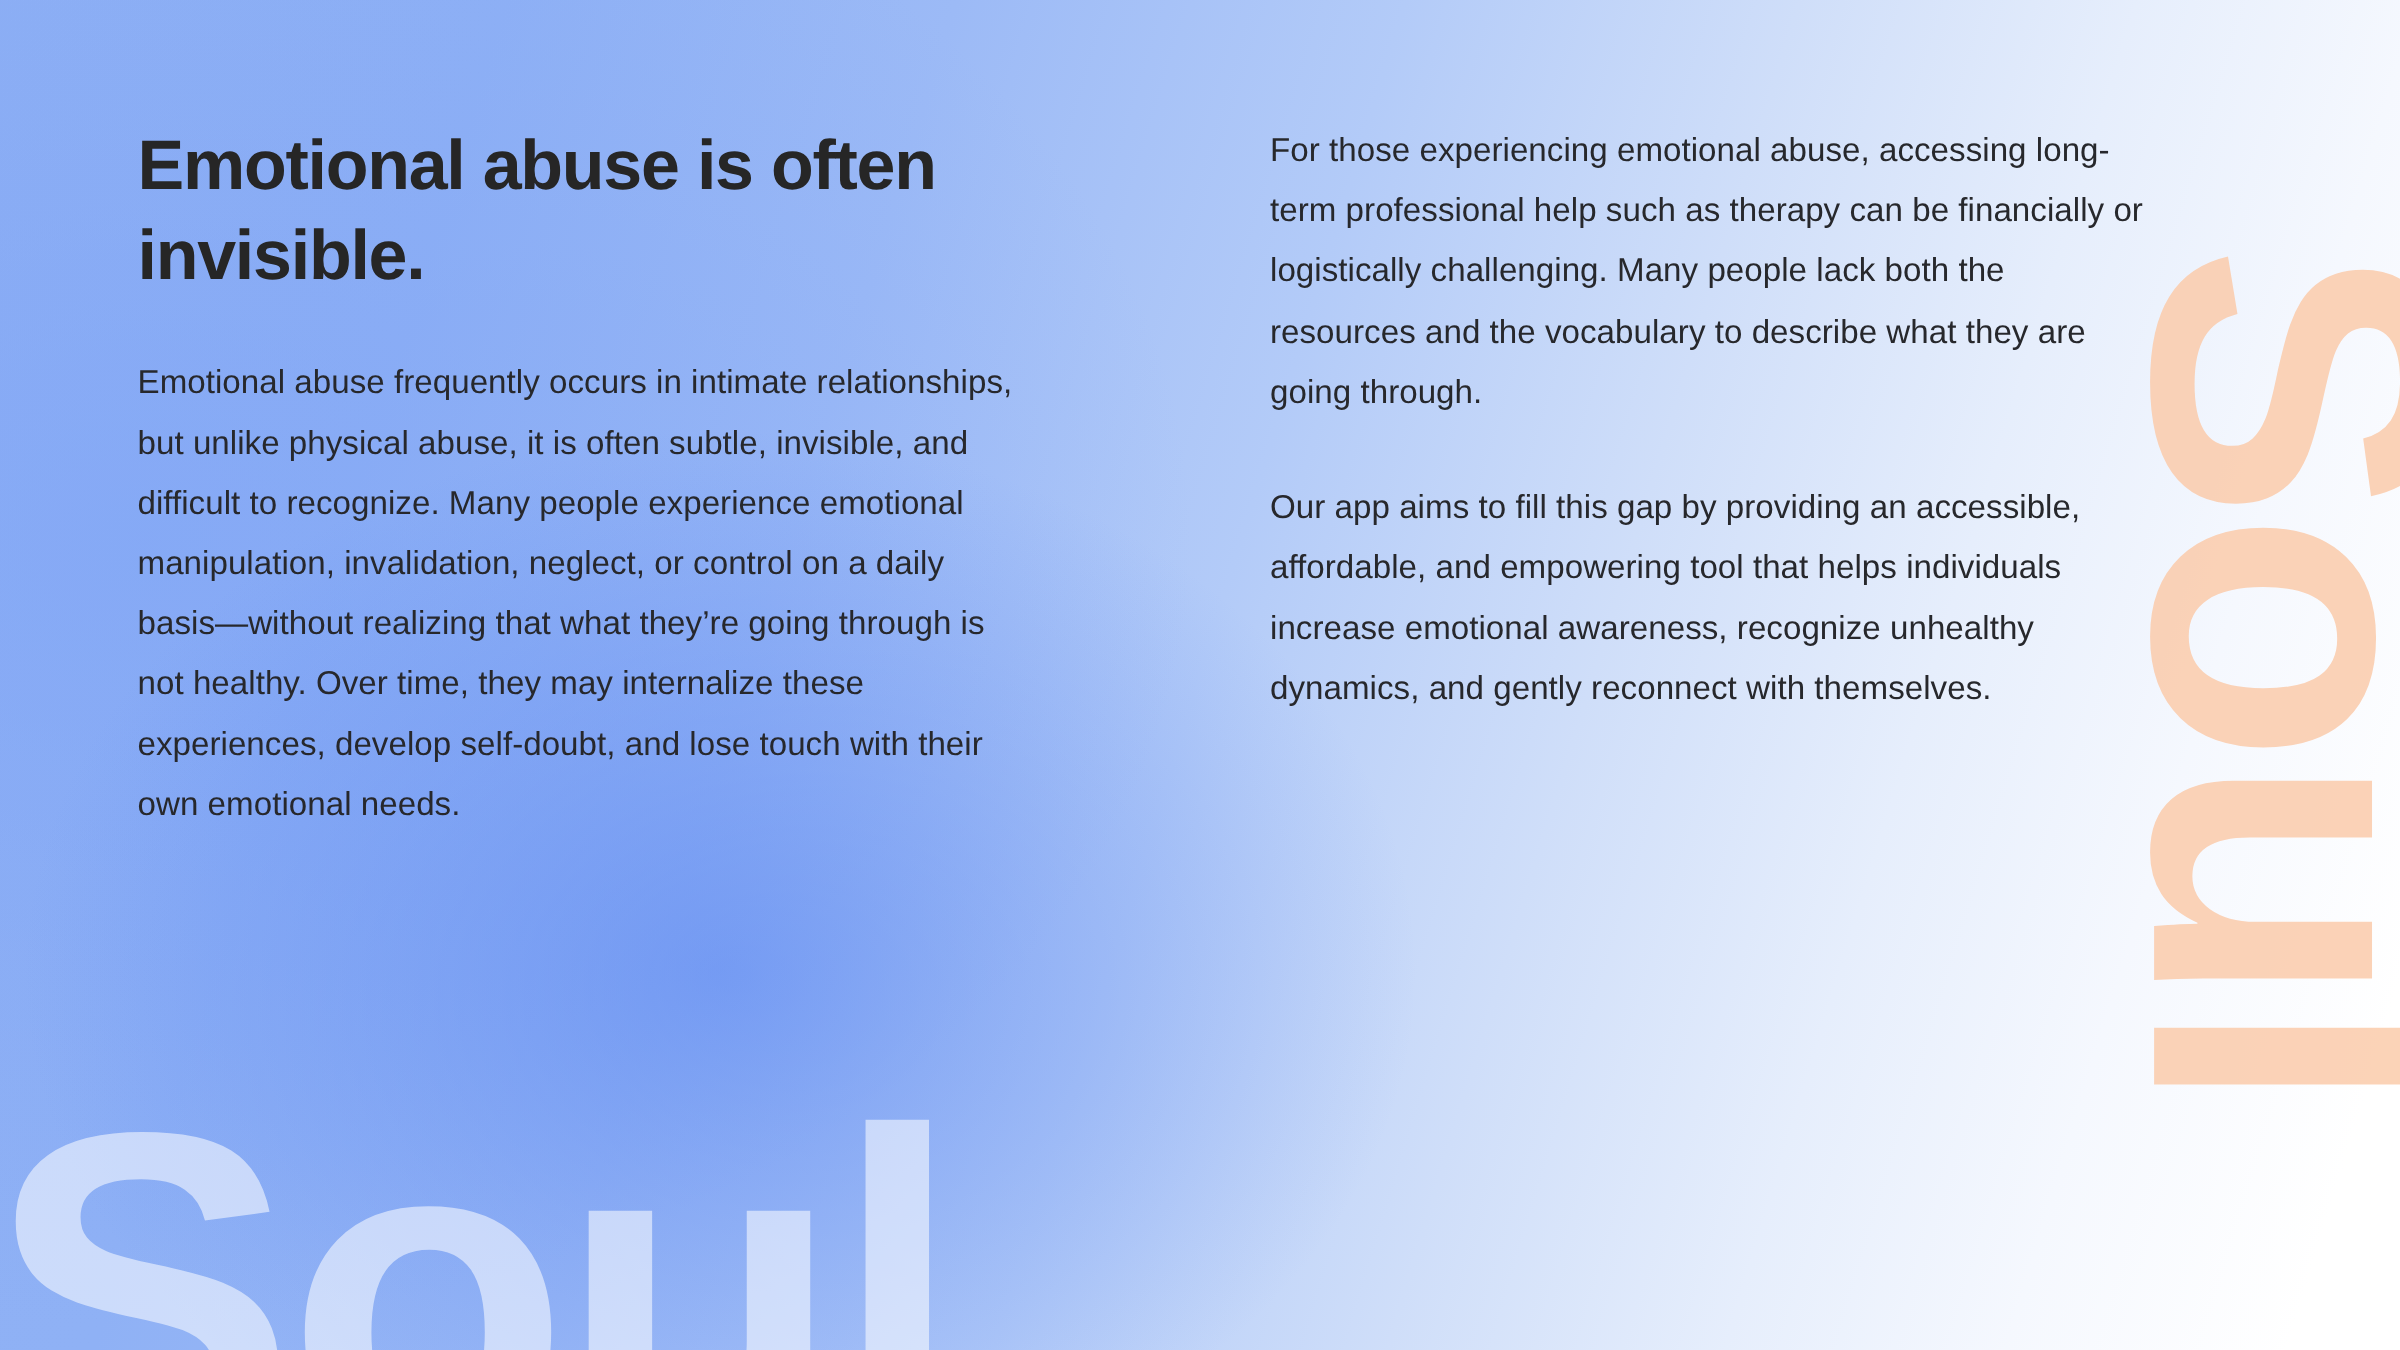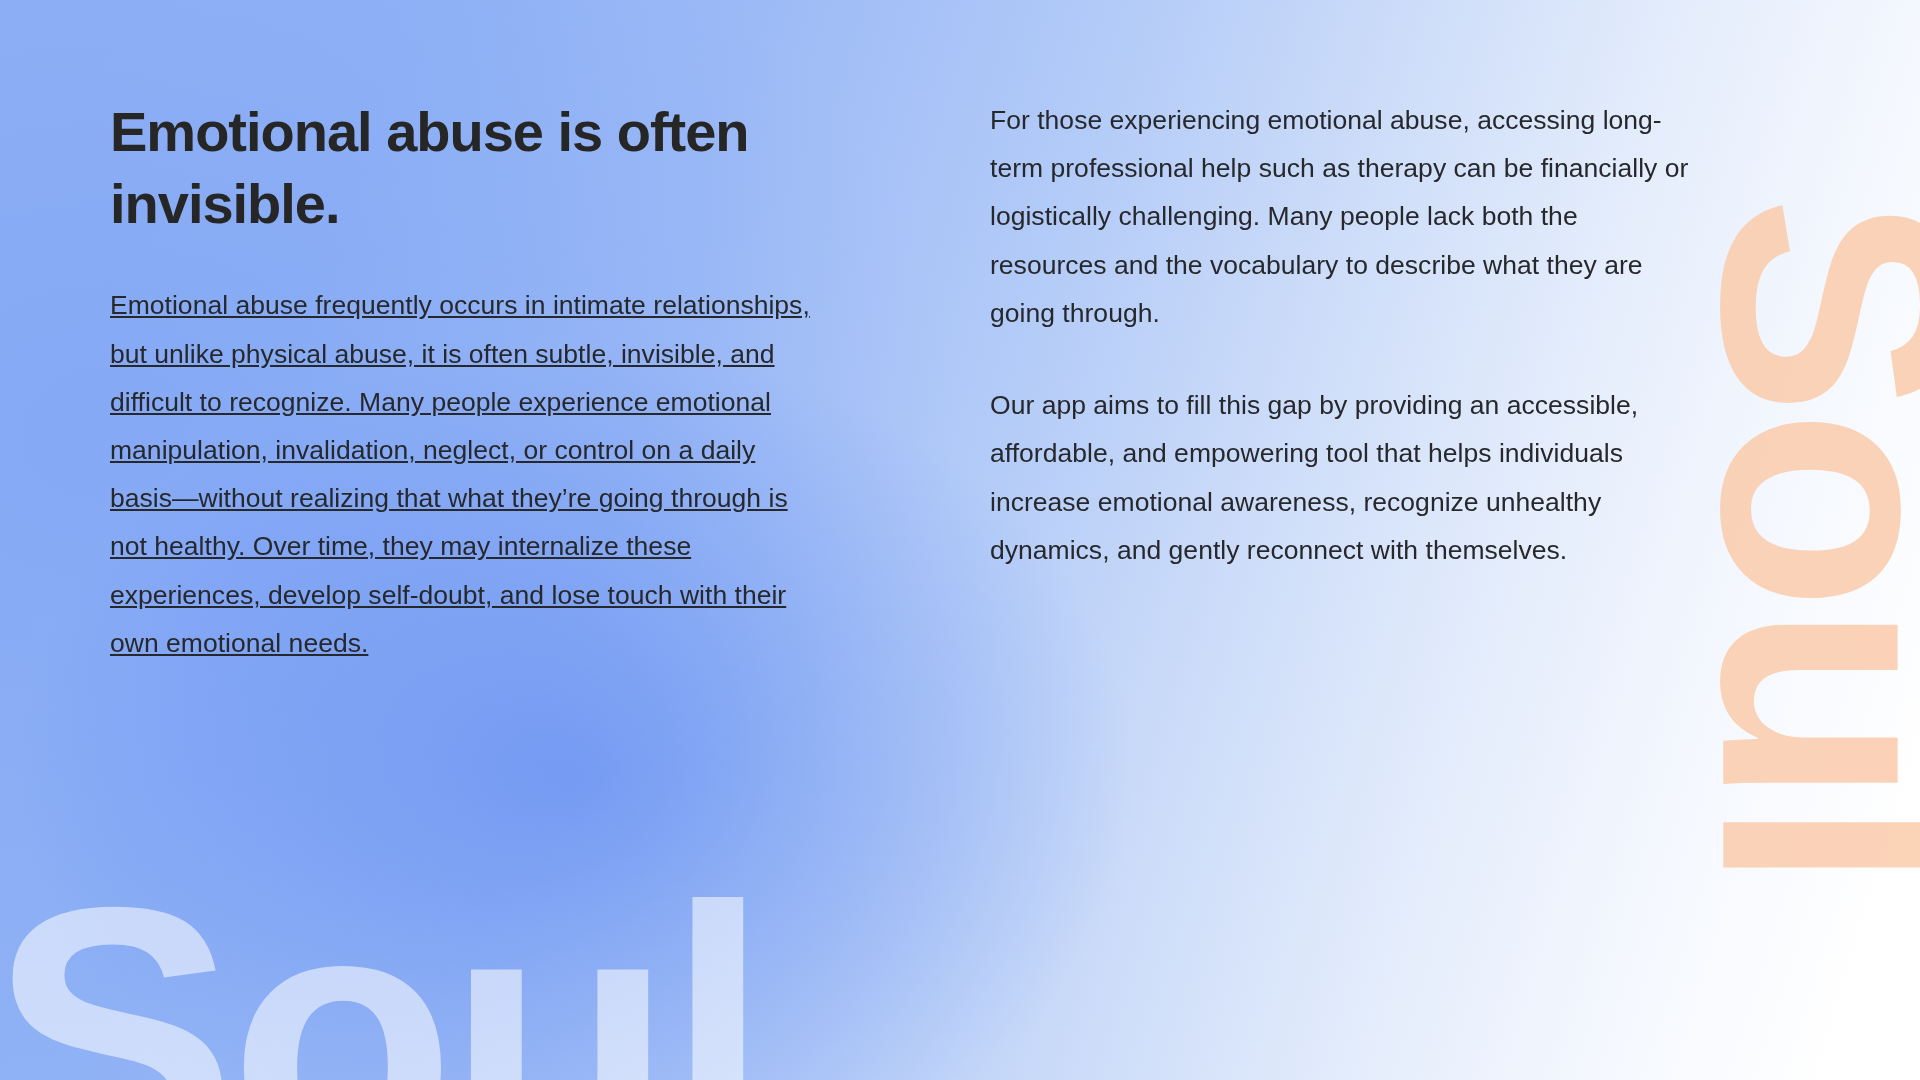--- a/index.html
+++ b/index.html
@@ -55,21 +55,21 @@
     color:#fbcdae;
     opacity:0.88;
   }
 
   
   #content {
     position:absolute;
     inset:0;
     display:flex;
     padding:96px 0 0 110px;
-    gap:90px;
+    gap:116px;
     border-radius:27px;
   }
 
   .column { width:790px; position:relative; z-index:5; }
   .column.right { width:790px; }
 
   .heading {
     font-size:56px;
     font-weight:700;
     line-height:1.28;
@@ -81,21 +81,21 @@
   .body-text {
     font-size:26.5px;
     line-height:1.82;
     color:#27282c;
     letter-spacing:0.001em;
     max-width:785px;
   }
 
   .body-text + .body-text { margin-top:44px; }
 
-  .column.left .body-text { max-width:700px;text-decoration:underline; }
+  .column.left .body-text { max-width:700px; }
   .column.right .body-text { max-width:700px; }
 </style>
 </head>
 <body>
 
 <div id="slide">
 
   <div class="wm" id="wm-left">Soul</div>
 
   <div class="wm" id="wm-right">Soul</div>

